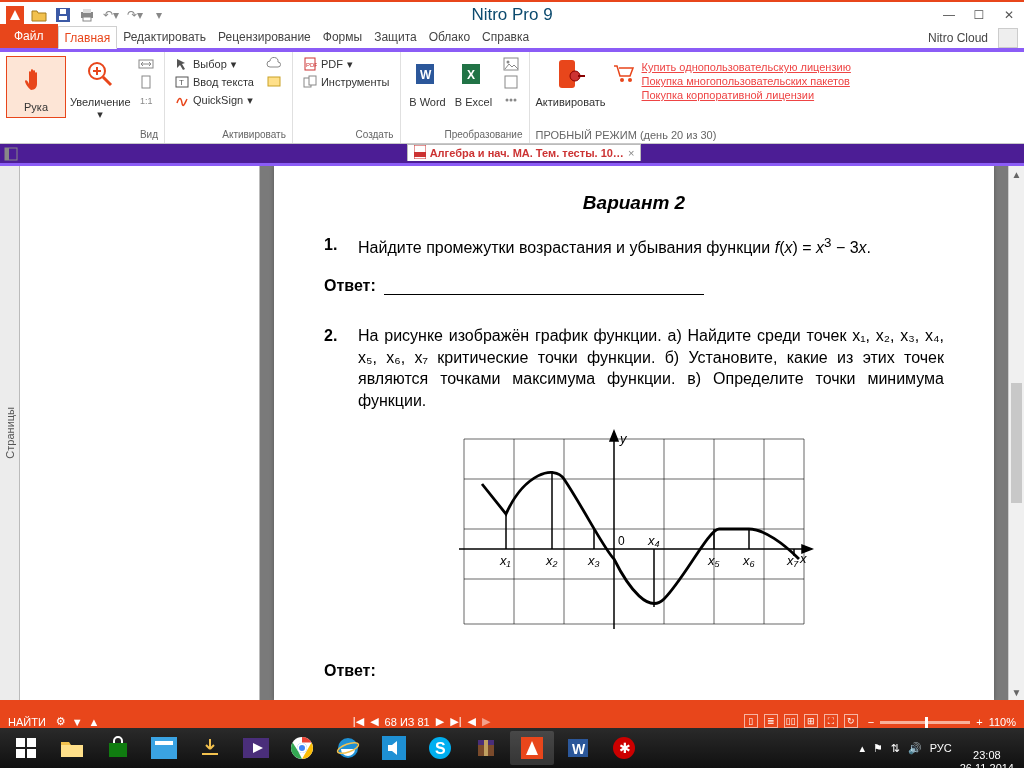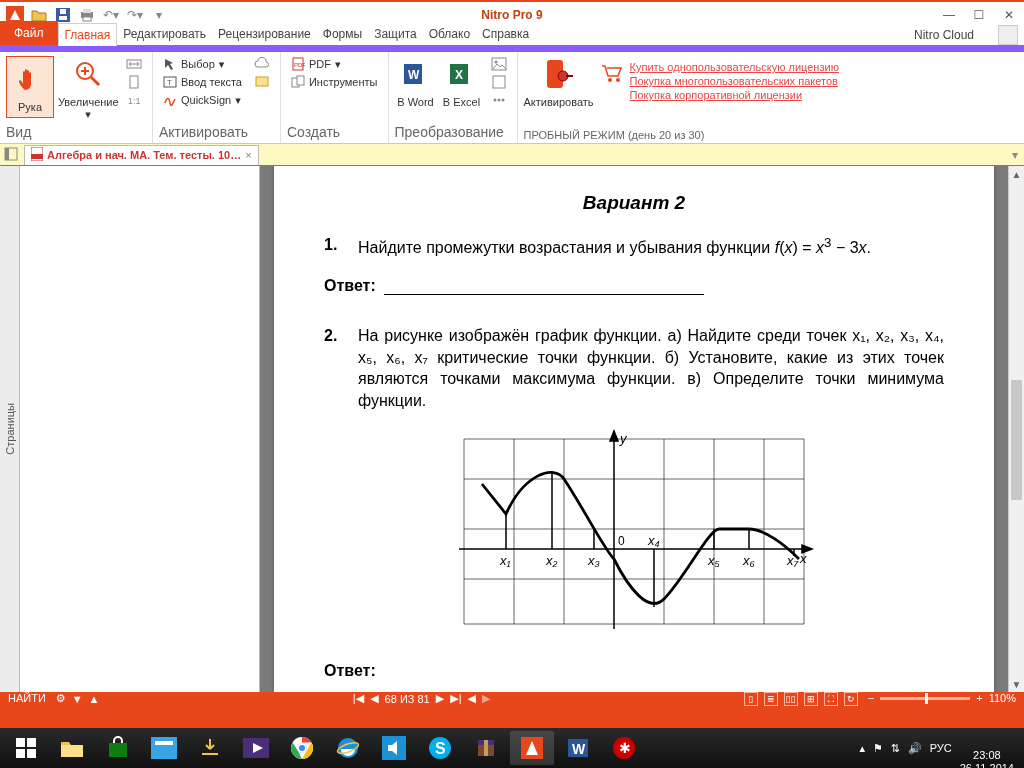--- a/index.html
+++ b/index.html
@@ -2,49 +2,49 @@
 <html><head>
 <meta charset="utf-8">
 <style>
 * { box-sizing: border-box; margin: 0; padding: 0; font-family: "Segoe UI", Tahoma, sans-serif; }
 body { width: 1024px; height: 768px; overflow: hidden; background: #fff; display: flex; flex-direction: column; font-size: 12px; }
 
 
 .titlebar { height: 28px; background: #fff; border-top: 2px solid #e8461b; display: flex; align-items: center; position: relative; }
 .titlebar .qat { display: flex; gap: 6px; padding-left: 6px; align-items: center; }
 .qat .qat-btn { width: 18px; height: 18px; display: inline-flex; align-items: center; justify-content: center; cursor: pointer; }
-.app-title { position: absolute; left: 50%; transform: translateX(-50%); font-size: 12px; color: #c2410c; font-weight: bold; }
+.app-title { position: absolute; left: 50%; transform: translateX(-50%); font-size: 17px; color: #0c4a6e; }
 .win-controls { margin-left: auto; display: flex; }
 .win-controls div { width: 30px; height: 24px; display: flex; align-items: center; justify-content: center; cursor: pointer; color: #555; font-size: 12px; }
 
 
-.tabs { height: 24px; background: #fff; display: flex; align-items: flex-end; border-bottom: 7px solid #8b5cf6; position: relative; }
+.tabs { height: 24px; background: #fff; display: flex; align-items: flex-end; border-bottom: 4px solid #8b5cf6; position: relative; }
 .file-tab { background: #e8461b; color: #fff; height: 24px; padding: 0 14px; display: flex; align-items: center; font-size: 12px; cursor: pointer; }
 .tab { height: 23px; padding: 0 6px; display: flex; align-items: center; font-size: 12px; color: #444; cursor: pointer; }
 .tab.active { border: 1px solid #d0d0d0; border-bottom: 1px solid #fff; background: #fff; margin-bottom: -1px; color: #e8461b; }
-.cloud { margin-left: auto; padding-right: 6px; display: flex; align-items: center; gap: 24px; font-size: 12px; color: #444; }
+.cloud { margin-left: auto; padding-right: 6px; display: flex; align-items: center; gap: 10px; font-size: 12px; color: #444; }
 .avatar { width: 20px; height: 20px; background: #eee; border: 1px solid #ccc; }
 
 
 .ribbon { height: 92px; background: #fff; border-bottom: 1px solid #c8c8c8; display: flex; }
 .group { border-right: 1px solid #e0e0e0; padding: 2px 6px; display: flex; flex-direction: column; }
 .group-body { flex: 1; display: flex; align-items: flex-start; gap: 4px; padding-top: 2px; }
-.group-label { text-align: left; font-size: 14px; color: #666; padding: 1px 0; }
-.big-btn { width: 48px; text-align: center; cursor: pointer; }
+.group-label { text-align: right; font-size: 10px; color: #666; padding: 1px 0; }
+.big-btn { width: 60px; text-align: center; cursor: pointer; }
 .big-btn .icon-box { width: 36px; height: 36px; margin: 0 auto 4px; display: flex; align-items: center; justify-content: center; }
 .big-btn .lbl { font-size: 11px; color: #333; line-height: 1.1; }
 .hand-btn { background: #fde5d6; border: 1px solid #e8461b; padding:4px 2px; }
 .small-stack { display: flex; flex-direction: column; gap: 2px; }
 .small-btn { display: flex; align-items: center; gap: 4px; padding: 1px 4px; cursor: pointer; font-size: 11px; color: #333; white-space: nowrap; }
 .small-btn svg, .big-btn svg { display: block; }
 .link-stack a { display: block; color: #e44; text-decoration: underline; font-size: 11px; padding: 1px 0; cursor: pointer; }
 .trial-label { font-size: 11px; color: #666; padding-top: 2px; }
 
 
-.doctabs { height: 22px; background: #fef9c3; border-bottom: 1px solid #8b5cf6; display: flex; align-items: center; padding-left: 24px; position: relative; }
+.doctabs { height: 22px; background: #4c1d95; border-bottom: 3px solid #8b5cf6; display: flex; align-items: center; padding-left: 24px; position: relative; flex-direction: column; }
 .doctab { height: 20px; background: #fff; border: 1px solid #bbb; border-bottom: none; display: flex; align-items: center; gap: 4px; padding: 0 6px; font-size: 11px; color: #c33; cursor: pointer; max-width: 250px; }
 .doctab .close-x { color: #888; cursor: pointer; }
 
 
 .content { flex:1; display: flex; background: #f0f0f0; position: relative; overflow: hidden; }
 .sidebar { width: 20px; background: #ececec; border-right:1px solid #bbb; display:flex; align-items:center; justify-content:center; }
 .sidebar .rot { writing-mode: vertical-rl; transform: rotate(180deg); font-size: 11px; color:#555; }
 .thumb-pane { width: 240px; background:#fff; border-right:1px solid #bbb; }
 .page-area { flex:1; background:#7a7a7a; display:flex; justify-content:center; overflow:auto; position:relative; }
 .page { width: 720px; background:#fff; margin:0; padding: 10px 50px 20px; font-family: "Times New Roman", serif; color:#000; box-shadow: 0 0 4px rgba(0,0,0,.3); }
@@ -54,21 +54,21 @@
 .q .body { flex:1; }
 .answer { margin: 12px 0 30px 0; font-size:16px; }
 .answer .line { display:inline-block; border-bottom:1px solid #000; width: 320px; vertical-align: bottom; margin-left: 8px; }
 .graph { margin: 10px auto 20px; width: 360px; }
 .vscroll { width: 16px; background:#f0f0f0; border-left:1px solid #ccc; display:flex; flex-direction:column; }
 .vscroll .arrow { height:16px; display:flex; align-items:center; justify-content:center; color:#666; cursor:pointer; font-size:10px; }
 .vscroll .track { flex:1; background:#f0f0f0; position:relative; }
 .vscroll .thumb { position:absolute; top: 40%; left:2px; right:2px; height: 120px; background:#c8c8c8; }
 
 
-.statusbar { height: 36px; background:#e8461b; color:#fff; display:flex; align-items:flex-start; font-size:11px; padding:0 8px; gap:10px; }
+.statusbar { height: 28px; background:#e8461b; color:#fff; display:flex; align-items:flex-end; font-size:11px; padding:0 8px; gap:10px; }
 .statusbar .spacer { flex:1; }
 .statusbar .seg { display:flex; align-items:center; gap:6px; }
 .zoom-slider { width:90px; height:3px; background:#f8b099; position:relative; }
 .zoom-slider .handle { position:absolute; left:45px; top:-4px; width:3px; height:11px; background:#fff; }
 .sb-icon { width:14px; height:14px; display:inline-flex; align-items:center; justify-content:center; border:1px solid rgba(255,255,255,.6); font-size:9px; cursor:pointer; }
 .nav-icon { cursor:pointer; }
 
 
 .taskbar { height: 40px; background: linear-gradient(#2a2a2a,#101010); display:flex; align-items:center; padding:0 4px; gap:2px; }
 .task-btn { width:44px; height:34px; display:flex; align-items:center; justify-content:center; cursor:pointer; border-radius:2px; }

